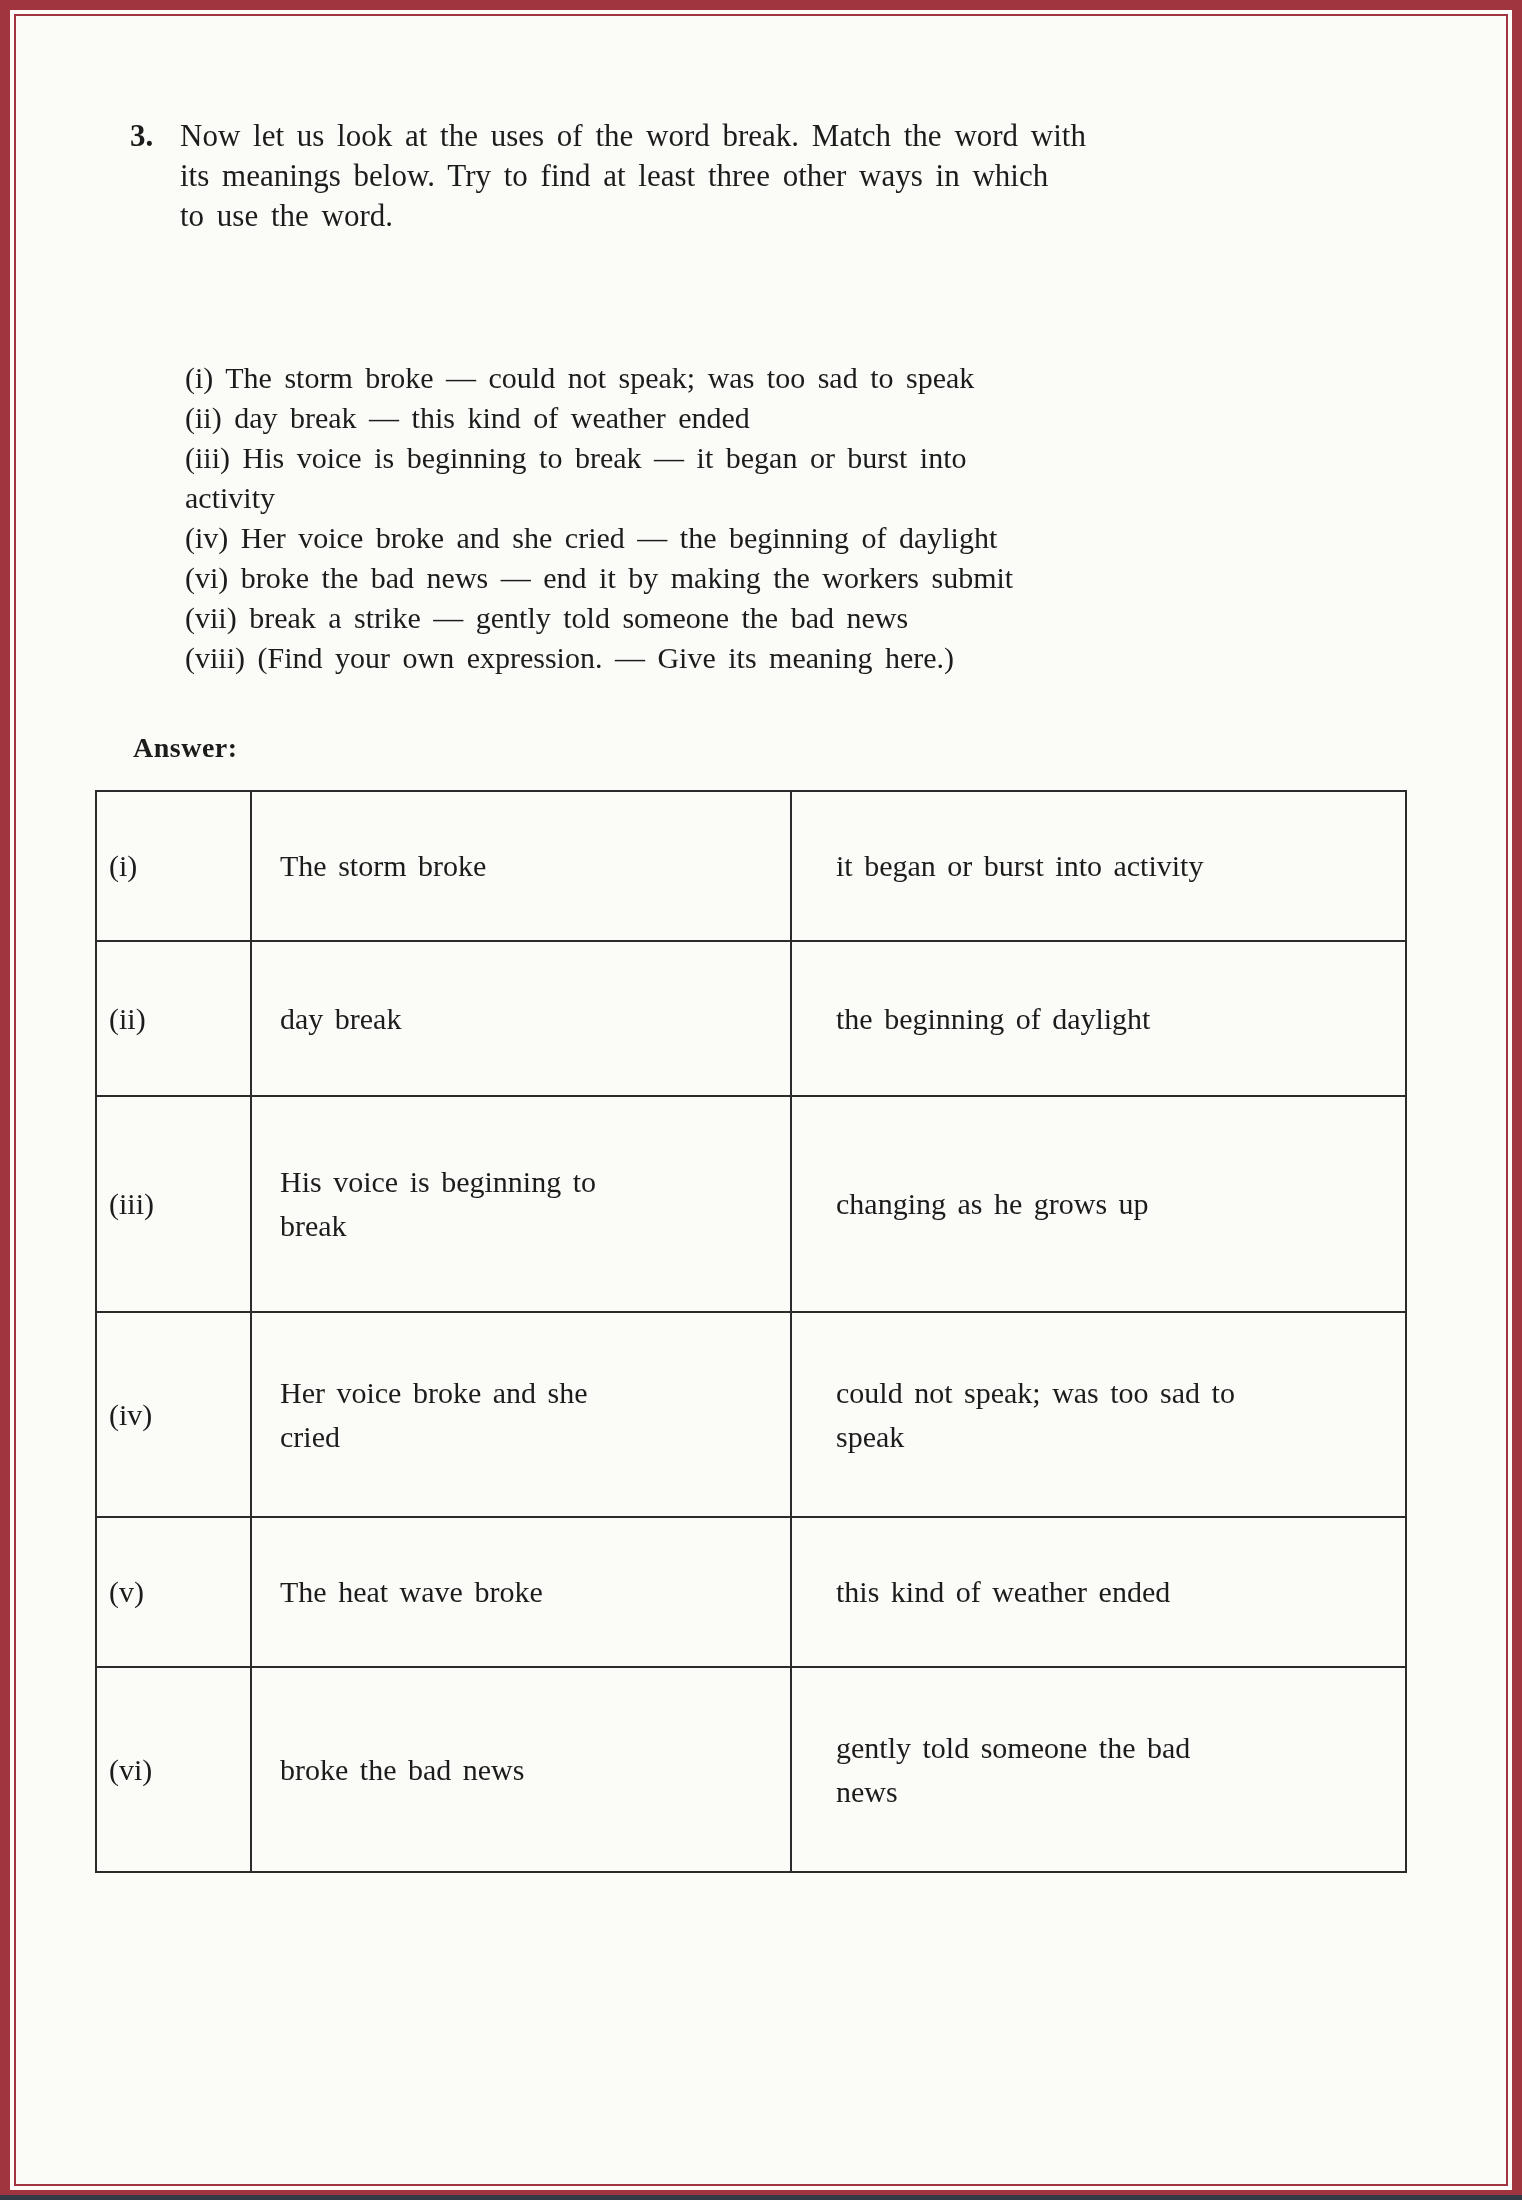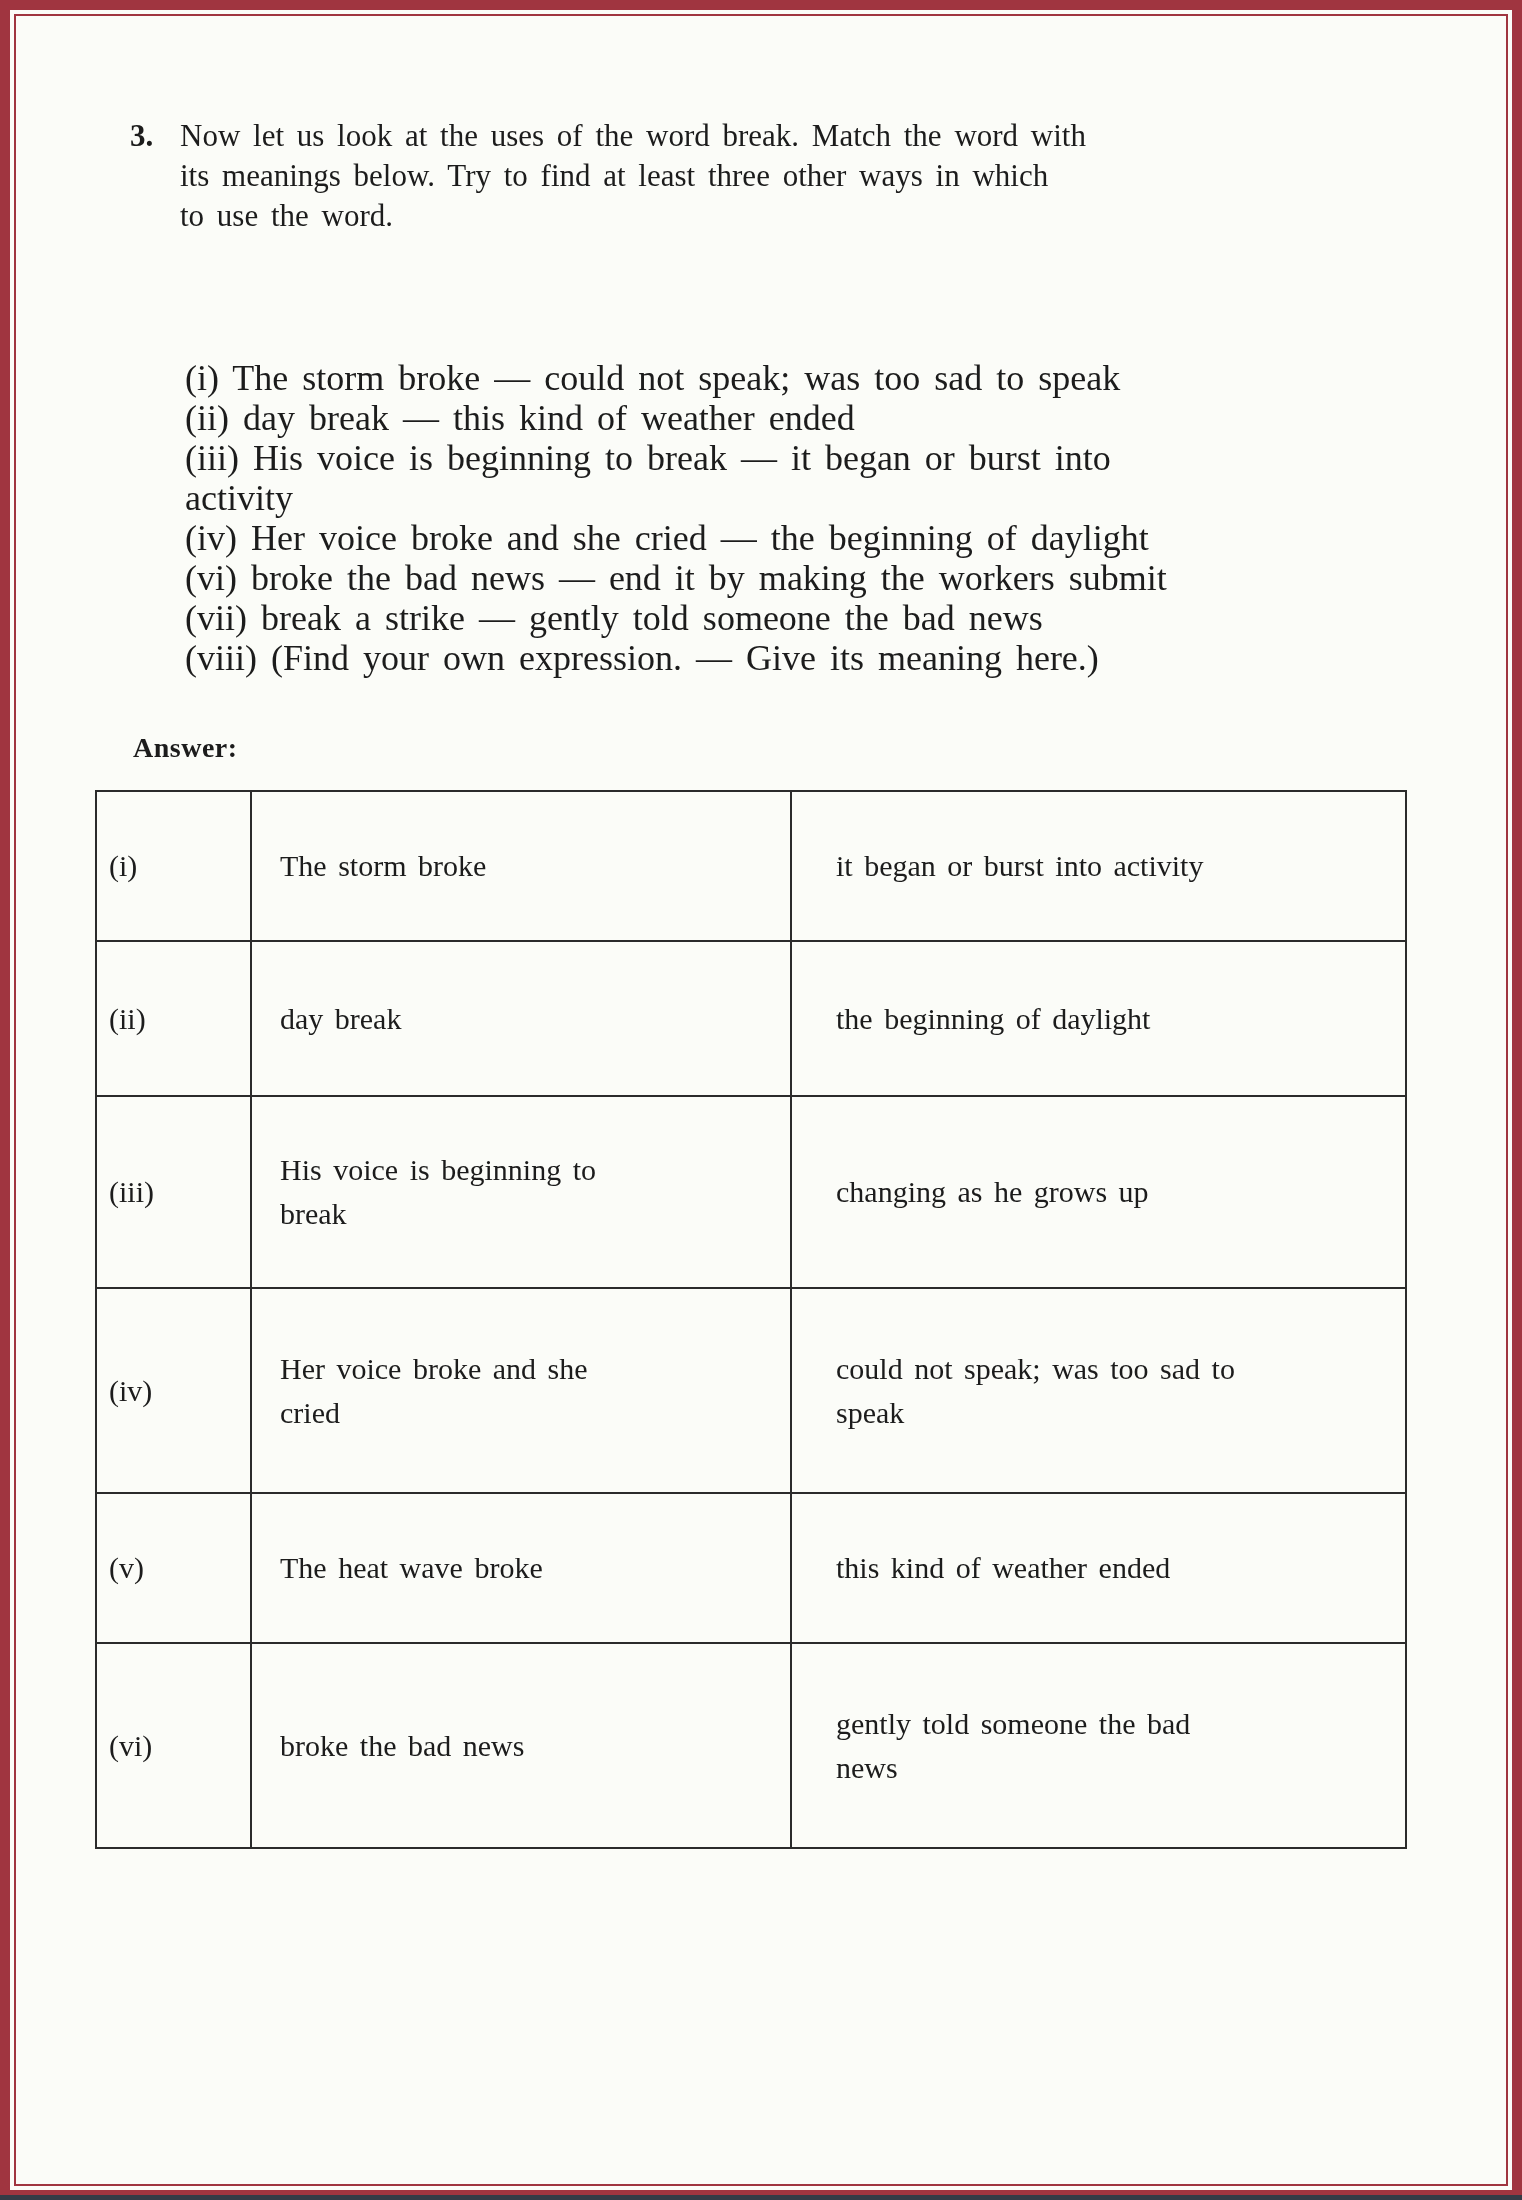--- a/index.html
+++ b/index.html
@@ -36,21 +36,21 @@
     line-height:40px;
     word-spacing:5px;
   }
   .qnum{
     flex:0 0 50px;
     font-weight:bold;
   }
   .qtext{flex:1;}
   .uses-list{
     margin:122px 40px 0 169px;
-    font-size:36px;
+    font-size:30px;
     line-height:40px;
     word-spacing:5px;
   }
   .answer-label{
     margin:54px 0 0 117px;
     font-size:28px;
     font-weight:bold;
     letter-spacing:0.5px;
   }
   .answer-table{
@@ -64,21 +64,21 @@
   .answer-table td{
     border:2px solid var(--table-border);
     vertical-align:middle;
     line-height:44px;
   }
   .answer-table td.numeral{padding-left:12px;}
   .answer-table td.phrase{padding-left:28px;padding-right:18px;}
   .answer-table td.meaning{padding-left:44px;padding-right:28px;}
   .answer-table tr:nth-child(1){height:150px;}
   .answer-table tr:nth-child(2){height:155px;}
-  .answer-table tr:nth-child(3){height:192px;}
+  .answer-table tr:nth-child(3){height:216px;}
   .answer-table tr:nth-child(4){height:205px;}
   .answer-table tr:nth-child(5){height:150px;}
   .answer-table tr:nth-child(6){height:205px;}
   .bottom-strip{
     position:absolute;
     left:-10px;right:-10px;bottom:-10px;
     height:5px;
     background:var(--bottom-strip);
   }
 </style>

